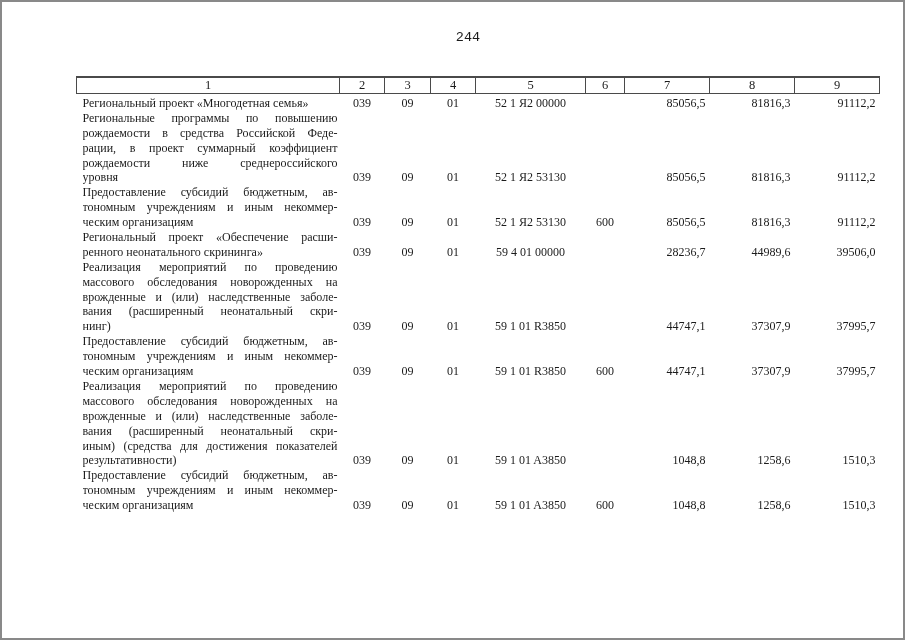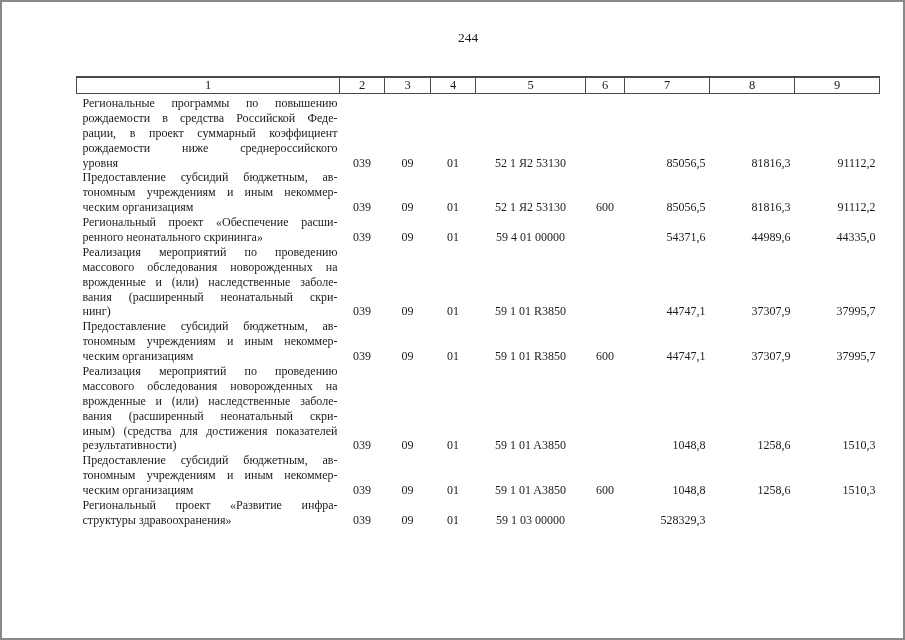--- a/index.html
+++ b/index.html
@@ -19,20 +19,21 @@
     overflow: hidden;
   }
   .page-number {
     position: absolute;
     top: 28px;
     left: 406px;
     width: 120px;
     text-align: center;
     font-size: 13.5px;
     line-height: 16px;
+    font-family: Liberation Mono, monospace;
   }
   table.budget-table {
     position: absolute;
     left: 74px;
     top: 74px;
     width: 803px;
     border-collapse: collapse;
     table-layout: fixed;
     font-size: 12px;
     line-height: 14.9px;
@@ -101,20 +102,33 @@
           <th>5</th>
           <th>6</th>
           <th>7</th>
           <th>8</th>
           <th>9</th>
         </tr>
     </thead>
     <tbody id="table-body">
         <tr>
           <td class="c1">
+            <div class="ln last">Региональный проект «Многодетная семья»</div>
+          </td>
+          <td class="num">039</td>
+          <td class="num">09</td>
+          <td class="num">01</td>
+          <td class="num">52 1 Я2 00000</td>
+          <td class="num"></td>
+          <td class="amt">85056,5</td>
+          <td class="amt">81816,3</td>
+          <td class="amt">91112,2</td>
+        </tr>
+        <tr>
+          <td class="c1">
             <div class="ln">Региональные программы по повышению</div>
             <div class="ln">рождаемости в средства Российской Феде-</div>
             <div class="ln">рации, в проект суммарный коэффициент</div>
             <div class="ln">рождаемости ниже среднероссийского</div>
             <div class="ln last">уровня</div>
           </td>
           <td class="num">039</td>
           <td class="num">09</td>
           <td class="num">01</td>
           <td class="num">52 1 Я2 53130</td>
@@ -141,23 +155,23 @@
         <tr>
           <td class="c1">
             <div class="ln">Региональный проект «Обеспечение расши-</div>
             <div class="ln last">ренного неонатального скрининга»</div>
           </td>
           <td class="num">039</td>
           <td class="num">09</td>
           <td class="num">01</td>
           <td class="num">59 4 01 00000</td>
           <td class="num"></td>
-          <td class="amt">54371,6</td>
+          <td class="amt">28236,7</td>
           <td class="amt">44989,6</td>
-          <td class="amt">44335,0</td>
+          <td class="amt">39506,0</td>
         </tr>
         <tr>
           <td class="c1">
             <div class="ln">Реализация мероприятий по проведению</div>
             <div class="ln">массового обследования новорожденных на</div>
             <div class="ln">врожденные и (или) наследственные заболе-</div>
             <div class="ln">вания (расширенный неонатальный скри-</div>
             <div class="ln last">нинг)</div>
           </td>
           <td class="num">039</td>
@@ -210,29 +224,15 @@
           </td>
           <td class="num">039</td>
           <td class="num">09</td>
           <td class="num">01</td>
           <td class="num">59 1 01 A3850</td>
           <td class="num">600</td>
           <td class="amt">1048,8</td>
           <td class="amt">1258,6</td>
           <td class="amt">1510,3</td>
         </tr>
-        <tr>
-          <td class="c1">
-            <div class="ln">Региональный проект «Развитие инфра-</div>
-            <div class="ln last">структуры здравоохранения»</div>
-          </td>
-          <td class="num">039</td>
-          <td class="num">09</td>
-          <td class="num">01</td>
-          <td class="num">59 1 03 00000</td>
-          <td class="num"></td>
-          <td class="amt">528329,3</td>
-          <td class="amt"></td>
-          <td class="amt"></td>
-        </tr>
       </tbody>
   </table>
 </div>
 
 </body></html>

